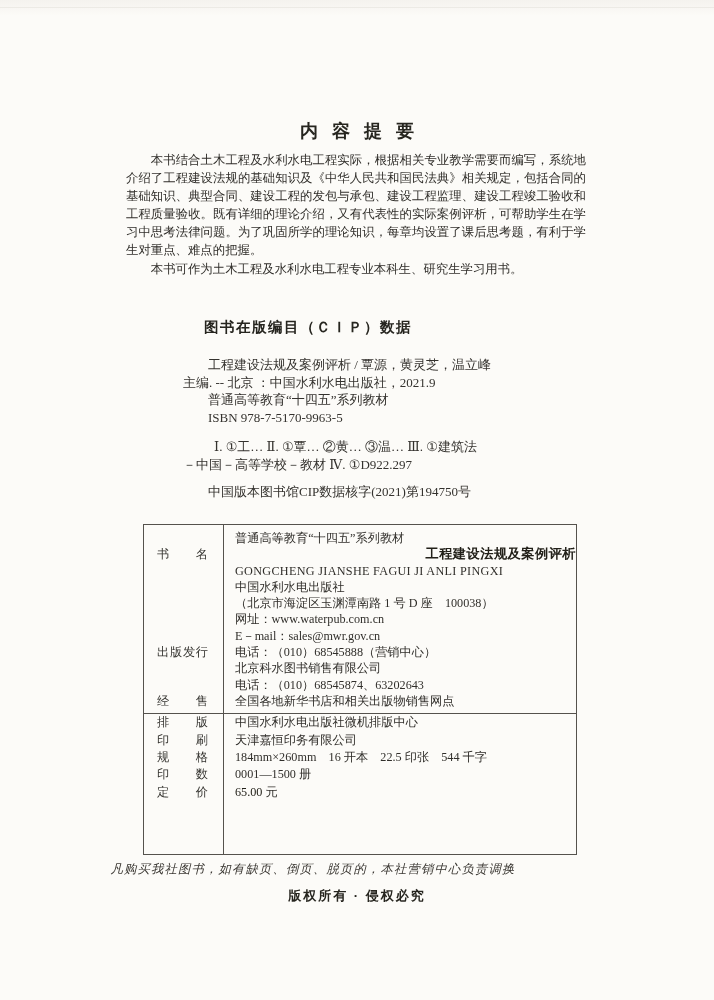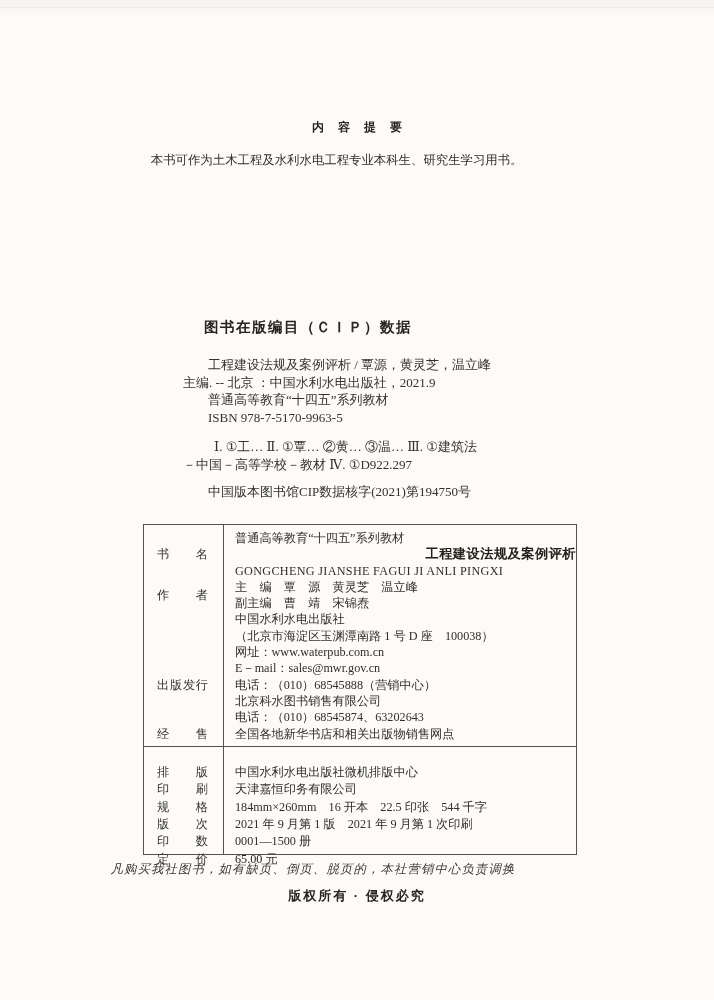--- a/index.html
+++ b/index.html
@@ -11,21 +11,21 @@
     color:#34322e;
   }
   .page::before{
     content:"";position:absolute;top:7px;left:0;right:0;height:1px;background:#eceae5;
   }
 
   
   .summary-heading{
     position:absolute;left:127px;top:119px;width:460px;text-align:center;
     font-family:"Liberation Sans","DejaVu Sans",sans-serif;font-weight:bold;
-    font-size:12px;letter-spacing:14px;text-indent:14px;color:#26251f;
+    font-size:18px;letter-spacing:14px;text-indent:14px;color:#26251f;
   }
   .summary-body{
     position:absolute;left:126px;top:151px;width:460px;
     font-size:12.4px;line-height:18.1px;text-align:justify;color:#302e2a;
   }
   .summary-body p{margin:0;text-indent:2em;}
 
   
   .cip-heading{
     position:absolute;left:204px;top:318px;
@@ -40,21 +40,21 @@
   .cip-class .ind2{padding-left:31px;}
   .cip-record{position:absolute;left:208px;top:483px;font-size:13px;white-space:nowrap;}
 
   
   .colophon{
     position:absolute;left:143px;top:524px;width:434px;height:331px;
     box-sizing:border-box;border:1px solid #55524d;font-size:12.2px;color:#302e2a;
   }
   .colophon .vline{position:absolute;left:79px;top:0;bottom:0;width:1px;background:#55524d;}
   .sec-top{padding:5px 0 4px;}
-  .sec-bottom{border-top:1px solid #55524d;padding:17px 0 5px;}
+  .sec-bottom{border-top:1px solid #55524d;padding:0 0 5px;}
   .group{display:flex;align-items:center;}
   .group.top{align-items:flex-end;}
   .glabel{
     flex:none;width:79px;box-sizing:border-box;padding:0 15px 0 13px;
     text-align:justify;text-align-last:justify;text-justify:inter-character;
     color:#34332f;line-height:16.3px;
   }
   .sec-bottom .glabel{line-height:17.4px;}
   .gvalue{flex:1;padding-left:12px;min-width:0;}
   .line{line-height:16.3px;white-space:nowrap;}
@@ -78,20 +78,21 @@
   }
 </style>
 </head>
 <body>
 
 <div class="page">
 
   <div class="summary-heading">内容提要</div>
 
   <div class="summary-body">
+    <p>本书结合土木工程及水利水电工程实际，根据相关专业教学需要而编写，系统地介绍了工程建设法规的基础知识及《中华人民共和国民法典》相关规定，包括合同的基础知识、典型合同、建设工程的发包与承包、建设工程监理、建设工程竣工验收和工程质量验收。既有详细的理论介绍，又有代表性的实际案例评析，可帮助学生在学习中思考法律问题。为了巩固所学的理论知识，每章均设置了课后思考题，有利于学生对重点、难点的把握。</p>
     <p>本书可作为土木工程及水利水电工程专业本科生、研究生学习用书。</p>
   </div>
 
   <div class="cip-heading">图书在版编目（ＣＩＰ）数据</div>
 
   <div class="cip-block">
     <div class="ind">工程建设法规及案例评析 / 覃源，黄灵芝，温立峰</div>
     <div>主编. -- 北京 ：中国水利水电出版社，2021.9</div>
     <div class="ind">普通高等教育“十四五”系列教材</div>
     <div class="ind">ISBN 978-7-5170-9963-5</div>
@@ -111,27 +112,20 @@
 
       <div class="group">
         <div class="glabel">书名</div>
         <div class="gvalue">
           <div class="line">普通高等教育“十四五”系列教材</div>
           <div class="line book-title">工程建设法规及案例评析</div>
           <div class="line pinyin">GONGCHENG JIANSHE FAGUI JI ANLI PINGXI</div>
         </div>
       </div>
 
-      <div class="group">
-        <div class="glabel">作者</div>
-        <div class="gvalue">
-          <div class="line">主　编　覃　源　黄灵芝　温立峰</div>
-          <div class="line">副主编　曹　靖　宋锦焘</div>
-        </div>
-      </div>
 
       <div class="group top">
         <div class="glabel">出版发行</div>
         <div class="gvalue">
           <div class="line">中国水利水电出版社</div>
           <div class="line">（北京市海淀区玉渊潭南路 1 号 D 座　100038）</div>
           <div class="line">网址：www.waterpub.com.cn</div>
           <div class="line">E－mail：sales@mwr.gov.cn</div>
           <div class="line">电话：（010）68545888（营销中心）</div>
         </div>
@@ -164,26 +158,20 @@
           </div>
       </div>
 
       <div class="group">
         <div class="glabel">规格</div>
         <div class="gvalue">
             <div class="line">184mm×260mm　16 开本　22.5 印张　544 千字</div>
           </div>
       </div>
 
-      <div class="group">
-        <div class="glabel">版次</div>
-        <div class="gvalue">
-            <div class="line">2021 年 9 月第 1 版　2021 年 9 月第 1 次印刷</div>
-          </div>
-      </div>
 
       <div class="group">
         <div class="glabel">印数</div>
         <div class="gvalue">
             <div class="line">0001—1500 册</div>
           </div>
       </div>
 
       <div class="group">
         <div class="glabel">定价</div>

